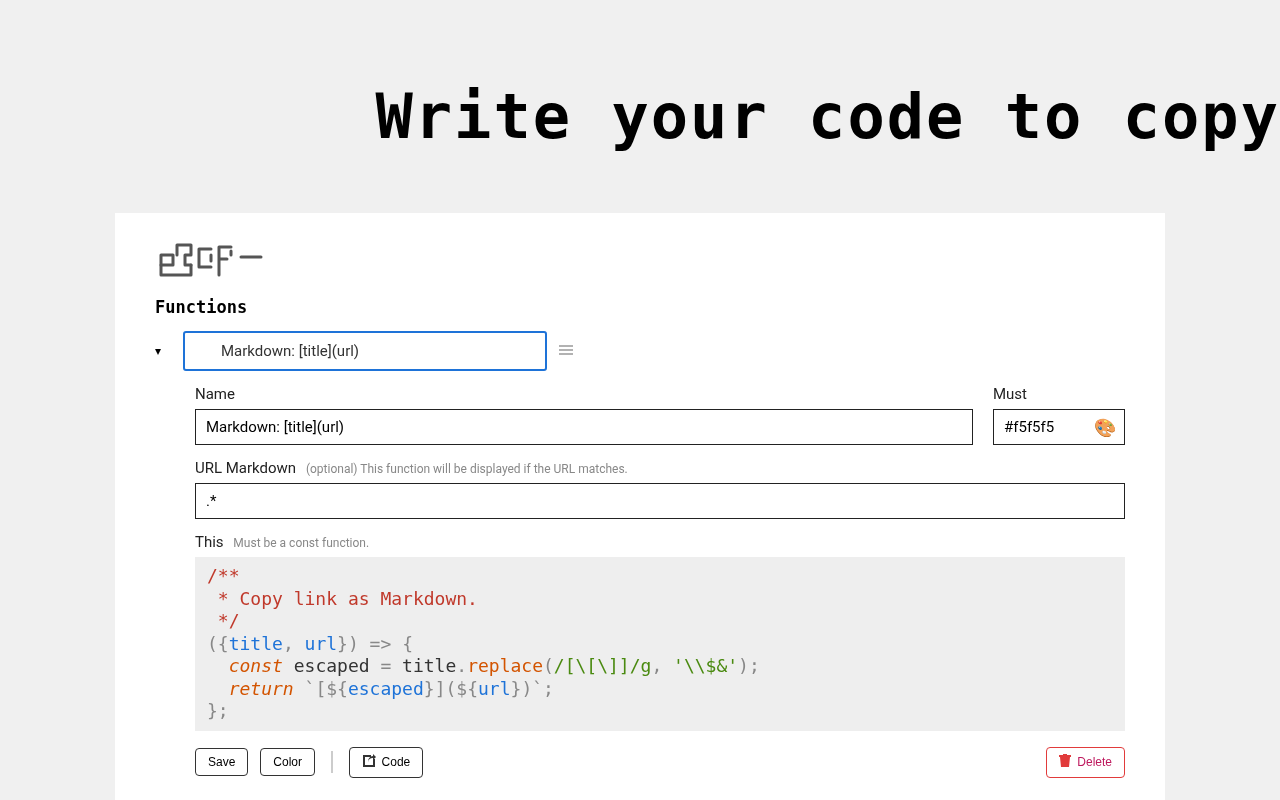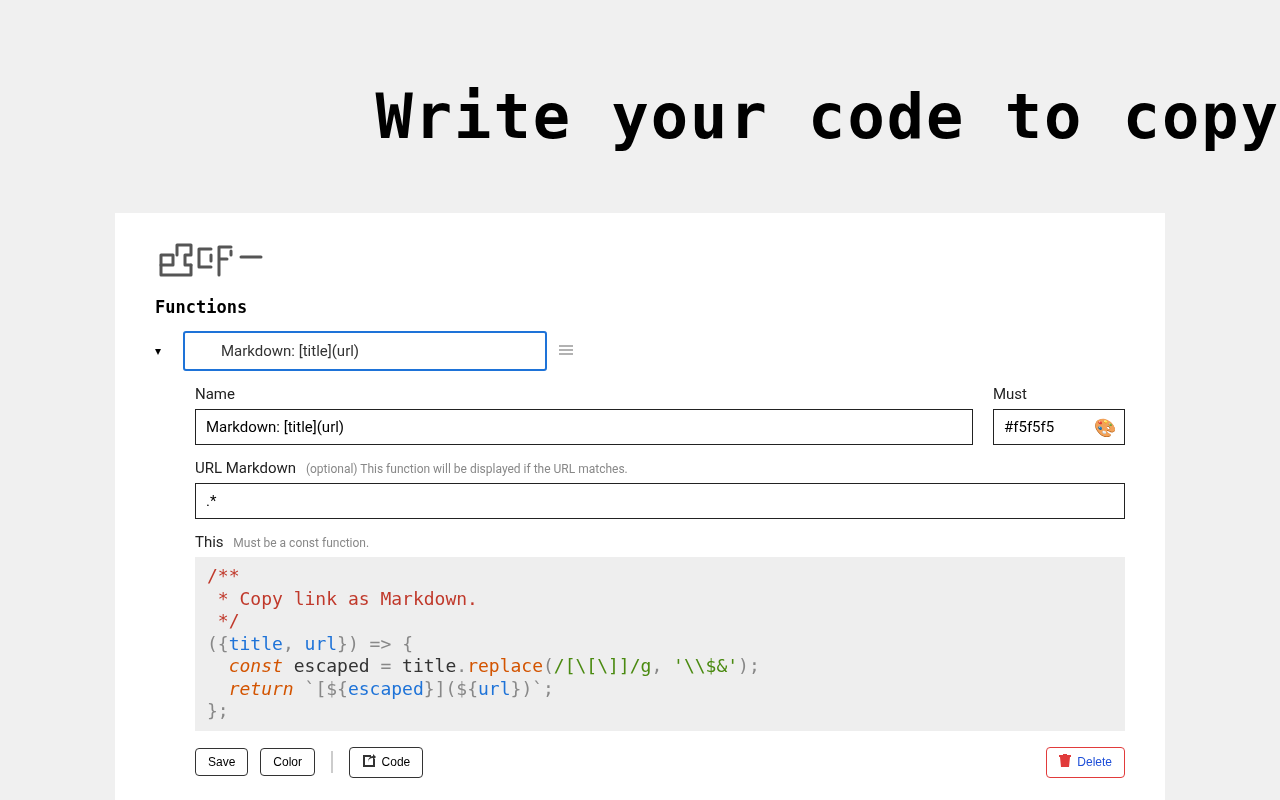--- a/index.html
+++ b/index.html
@@ -140,21 +140,21 @@
       border-radius: 4px;
       padding: 6px 12px;
       font-size: 12px;
       cursor: pointer;
       display: inline-flex;
       align-items: center;
       gap: 6px;
     }
     .btn-danger {
       border-color: #e13b3b;
-      color: #1d4ed8;
+      color: #be185d;
     }
     .divider-vert {
       width: 1.5px;
       height: 22px;
       background: #ccc;
       margin: 0 4px;
     }
     .spacer { flex: 1; }
   </style>
 </head>

